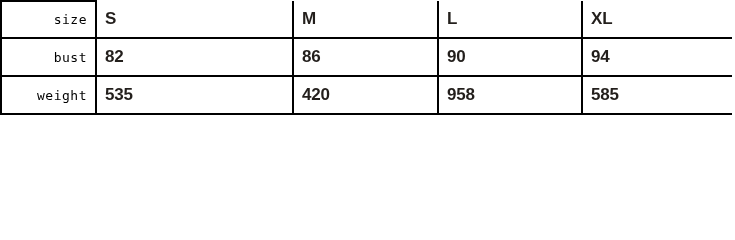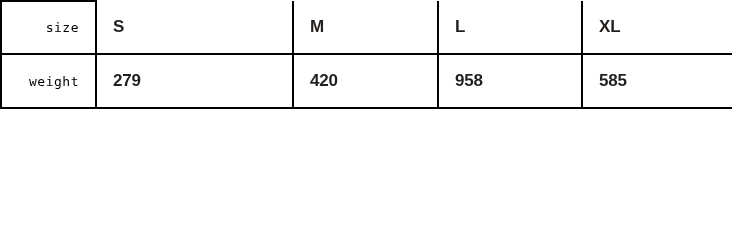--- a/index.html
+++ b/index.html
@@ -23,21 +23,21 @@
     border-collapse: collapse;
     table-layout: fixed;
     width: 731px;
     margin: 0;
     padding: 0;
   }
   table.size-table tr {
     height: 24.4px;
   }
   table.size-table td {
-    padding: 16px;
+    padding: 8px;
     margin: 0;
     vertical-align: middle;
     border-bottom: 2px solid #000000;
     background: #ffffff;
     overflow: hidden;
     white-space: nowrap;
   }
   
   td.label-cell {
     width: 95px;
@@ -103,29 +103,46 @@
           <span>M</span>
         </td>
         <td class="data-cell col-l">
           <span>L</span>
         </td>
         <td class="data-cell col-xl">
           <span>XL</span>
         </td>
       </tr>
 
+      <tr class="row-bust">
+        <td class="label-cell">
+          <span>bust</span>
+        </td>
+        <td class="data-cell col-s">
+          <span>82</span>
+        </td>
+        <td class="data-cell col-m">
+          <span>86</span>
+        </td>
+        <td class="data-cell col-l">
+          <span>90</span>
+        </td>
+        <td class="data-cell col-xl">
+          <span>94</span>
+        </td>
+      </tr>
 
 
 
       <tr class="row-weight">
         <td class="label-cell">
           <span>weight</span>
         </td>
         <td class="data-cell col-s">
-          <span>279</span>
+          <span>535</span>
         </td>
         <td class="data-cell col-m">
           <span>420</span>
         </td>
         <td class="data-cell col-l">
           <span>958</span>
         </td>
         <td class="data-cell col-xl">
           <span>585</span>
         </td>

